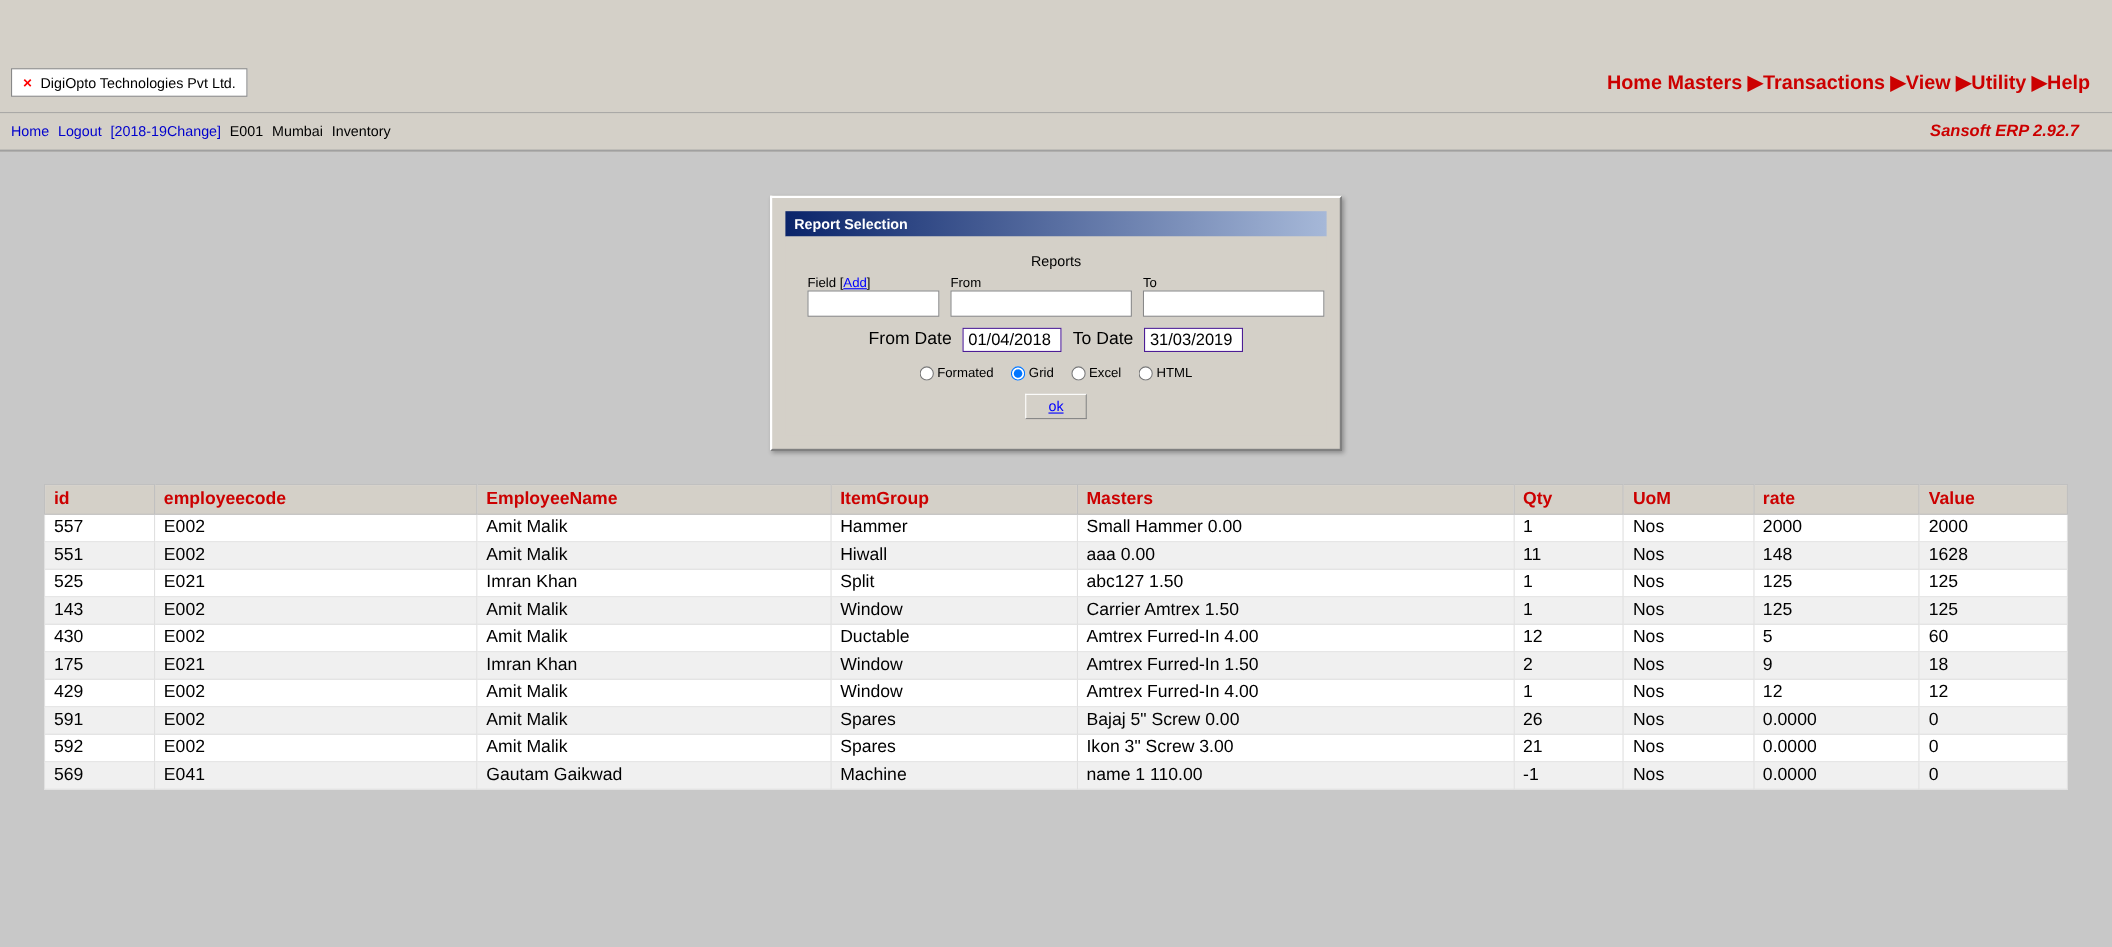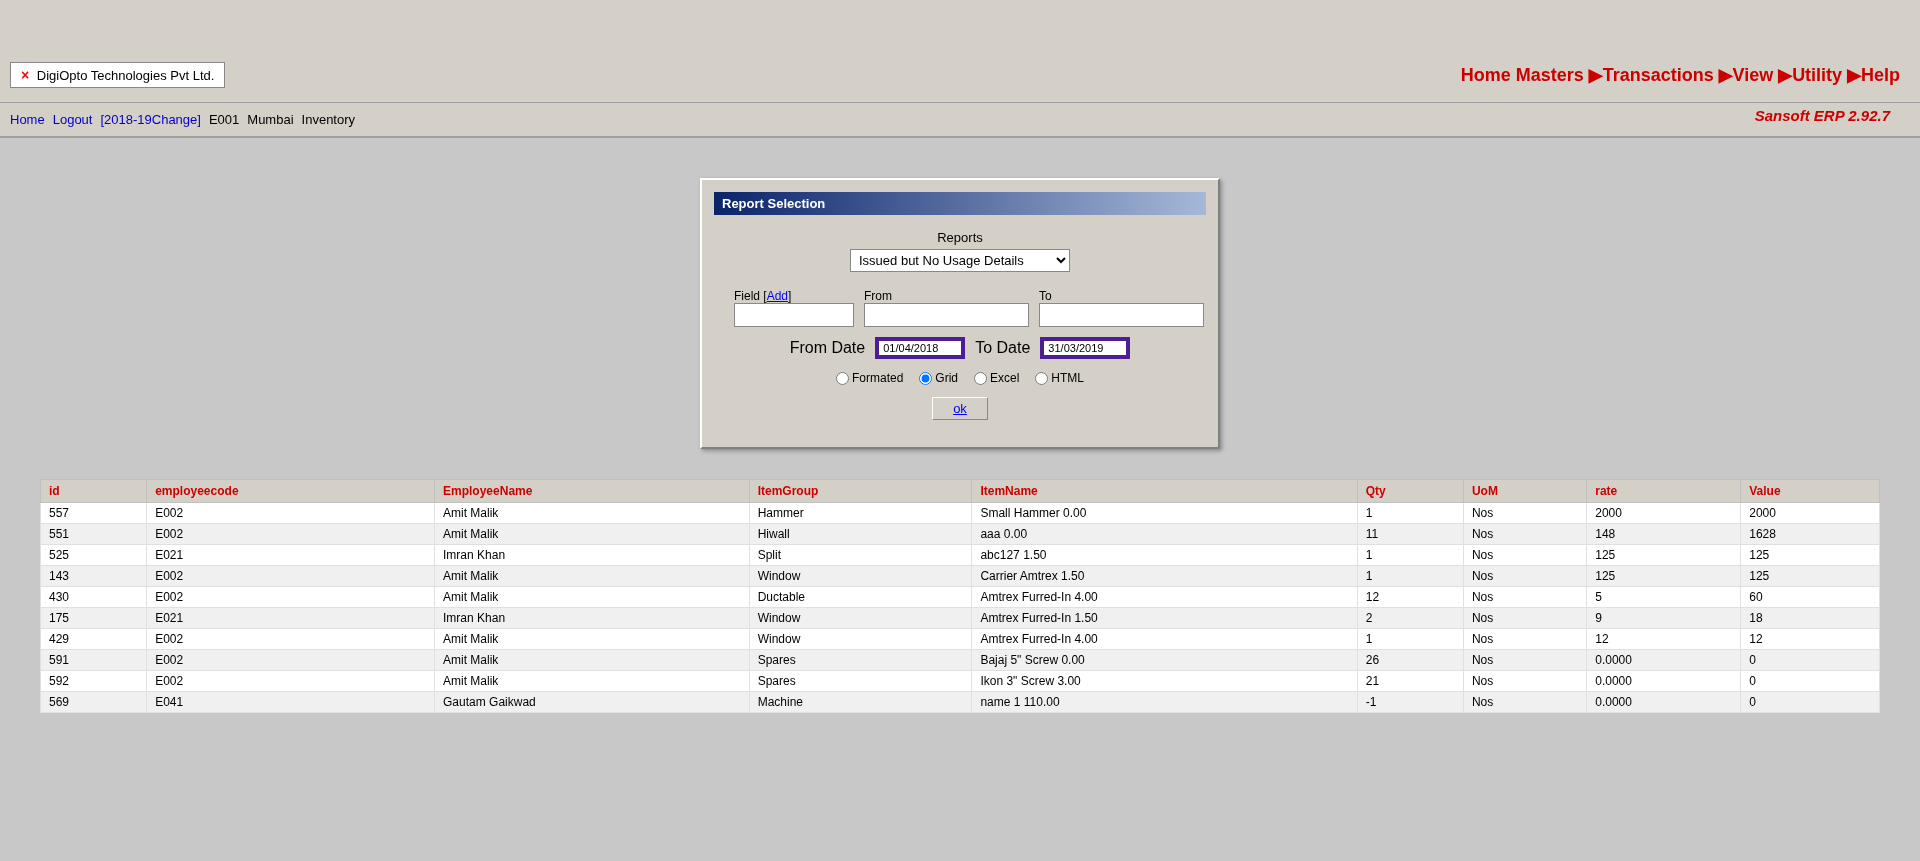--- a/index.html
+++ b/index.html
@@ -54,20 +54,21 @@
       color: #cc0000;
     }
     .nav-menu span {
       cursor: pointer;
     }
 
     
     .toolbar {
       background: #d4d0c8;
       display: flex;
+      align-items: center;
       padding: 4px 10px;
       border-bottom: 2px solid #a0a0a0;
       gap: 8px;
       height: 35px;
       justify-content: space-between;
     }
     .toolbar-left {
       display: flex;
       align-items: center;
       gap: 8px;
@@ -170,23 +171,23 @@
       align-items: center;
       justify-content: center;
       gap: 10px;
       margin-bottom: 12px;
     }
     .date-label {
       font-size: 16px;
     }
     .date-input {
       background: white;
-      border: 4px solid #4c1d95;
+      border: 1px solid #4c1d95;
       height: 22px;
-      font-size: 11px;
+      font-size: 15px;
       padding: 2px 4px;
       width: 90px;
     }
     .radio-row {
       display: flex;
       align-items: center;
       justify-content: center;
       gap: 16px;
       margin-bottom: 12px;
     }
@@ -215,21 +216,21 @@
 
     
     .table-container {
       margin-top: 30px;
       padding: 0 20px;
     }
     table {
       width: 100%;
       border-collapse: collapse;
       background: white;
-      font-size: 12px;
+      font-size: 16px;
     }
     thead tr {
       background: #d4d0c8;
     }
     thead th {
       text-align: left;
       padding: 4px 8px;
       color: #cc0000;
       font-weight: bold;
       border: 1px solid #c0c0c0;
@@ -289,25 +290,20 @@
 
   <div class="dialog-overlay">
     <div class="dialog">
       <div class="dialog-titlebar">
         <span>Report Selection</span>
       </div>
       <div class="dialog-body">
 
         <div class="reports-label">
           <span>Reports</span>
-        </div>
-        <div class="reports-select-container">
-          <select class="reports-select">
-            <option>Issued but No Usage Details</option>
-          </select>
         </div>
 
         <div class="field-row">
           <div>
             <span style="font-size:12px;">Field [<span style="color:blue; cursor:pointer; text-decoration:underline;">Add</span>]</span>
             <br>
             <input type="text" class="field-input field-input-combo" style="">
           </div>
           <div>
             <span style="font-size:12px;">From</span>
@@ -355,21 +351,21 @@
   </div>
 
   <div class="table-container">
     <table>
       <thead>
         <tr>
           <th>id</th>
           <th>employeecode</th>
           <th>EmployeeName</th>
           <th>ItemGroup</th>
-          <th>ItemName</th>
+          <th>Masters</th>
           <th>Qty</th>
           <th>UoM</th>
           <th>rate</th>
           <th>Value</th>
         </tr>
       </thead>
       <tbody id="table-body">
       <tr>
             <td>557</td>
             <td>E002</td>

